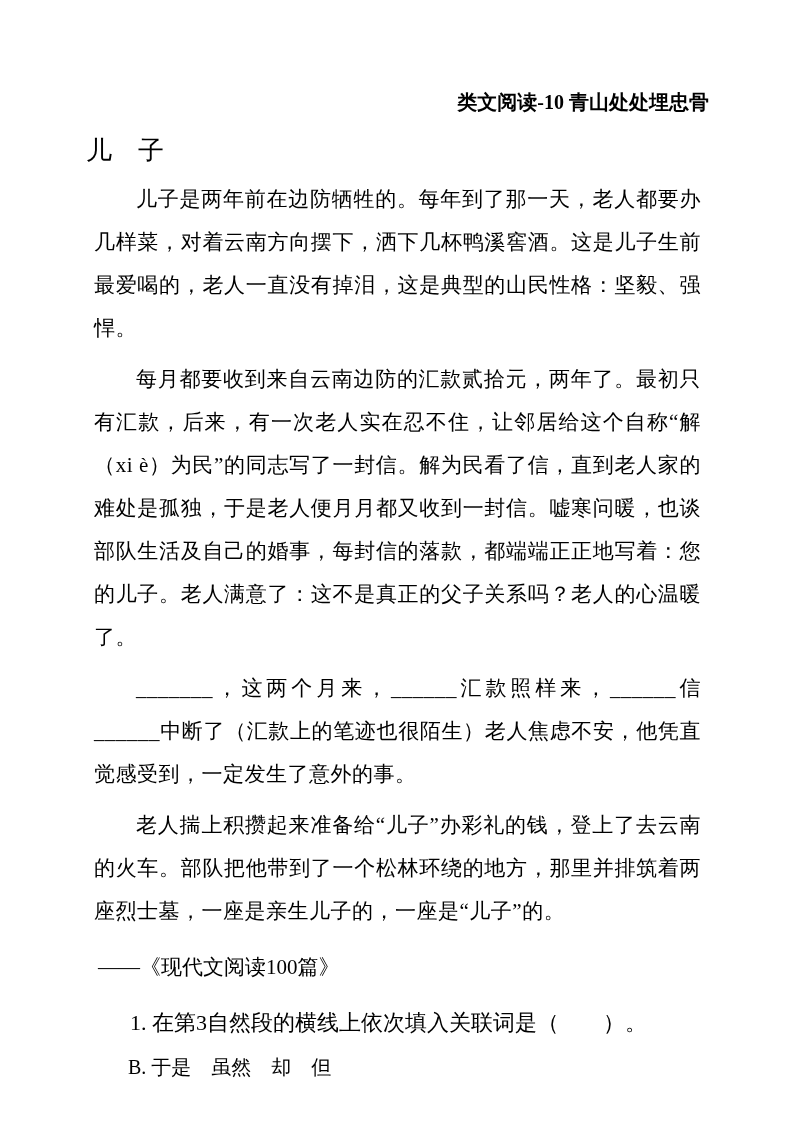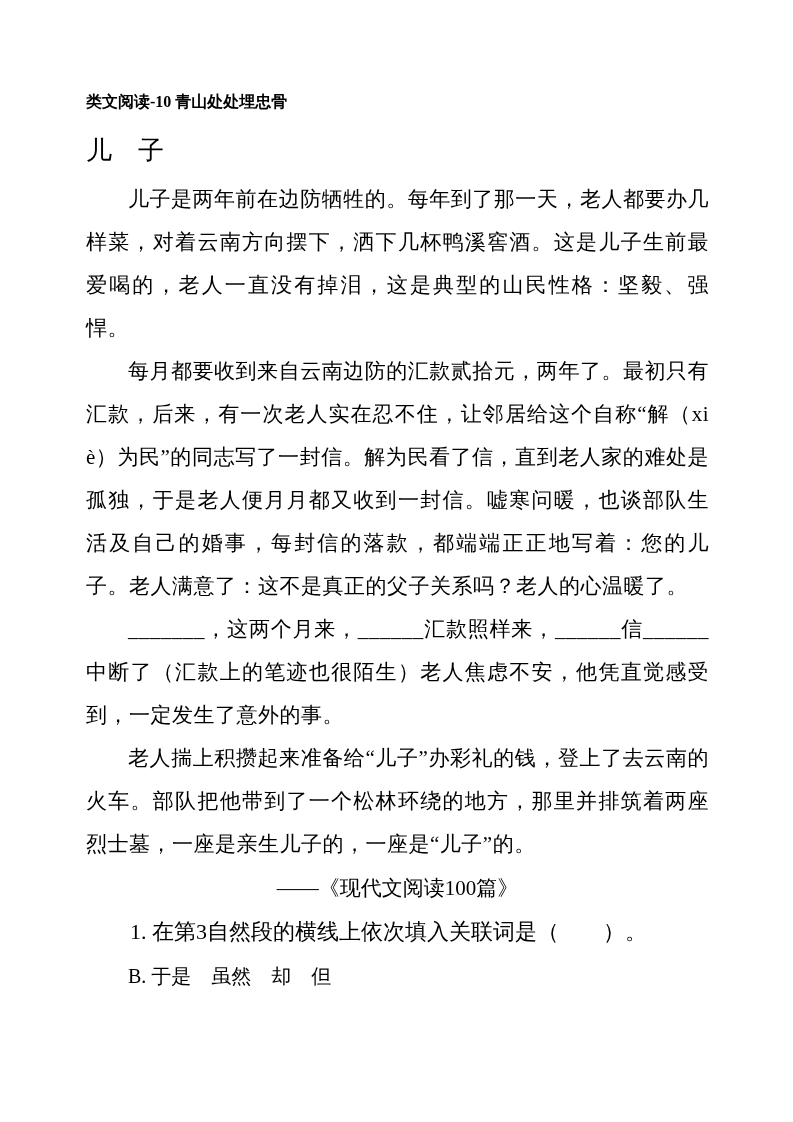--- a/index.html
+++ b/index.html
@@ -14,45 +14,45 @@
     margin: 0 auto;
     background: #ffffff;
     box-sizing: border-box;
     padding: 88px 84px 30px 86px;
     font-family: "Liberation Serif", "DejaVu Serif", serif;
     color: #000000;
     overflow: hidden;
   }
   .title {
     margin: 0 0 20px 0;
-    text-align: left;
-    font-size: 16px;
+    text-align: right;
+    font-size: 20px;
     font-weight: bold;
     line-height: 28px;
   }
   .subtitle {
     margin: 0 0 12px 0;
     text-align: left;
     font-size: 26px;
     font-weight: normal;
     line-height: 30px;
   }
   .para {
-    margin: 0;
+    margin: 8px;
     font-size: 21px;
     line-height: 43px;
     text-indent: 2em;
     text-align: justify;
     letter-spacing: 0.5px;
   }
   .attribution {
-    margin: 0;
+    margin: 12px;
     font-size: 21px;
     line-height: 44px;
-    text-align: center;
+    text-align: left;
   }
   .question {
     margin: 0;
     font-size: 22px;
     line-height: 44px;
     text-indent: 2em;
   }
   .option {
     margin: 0;
     font-size: 20px;

